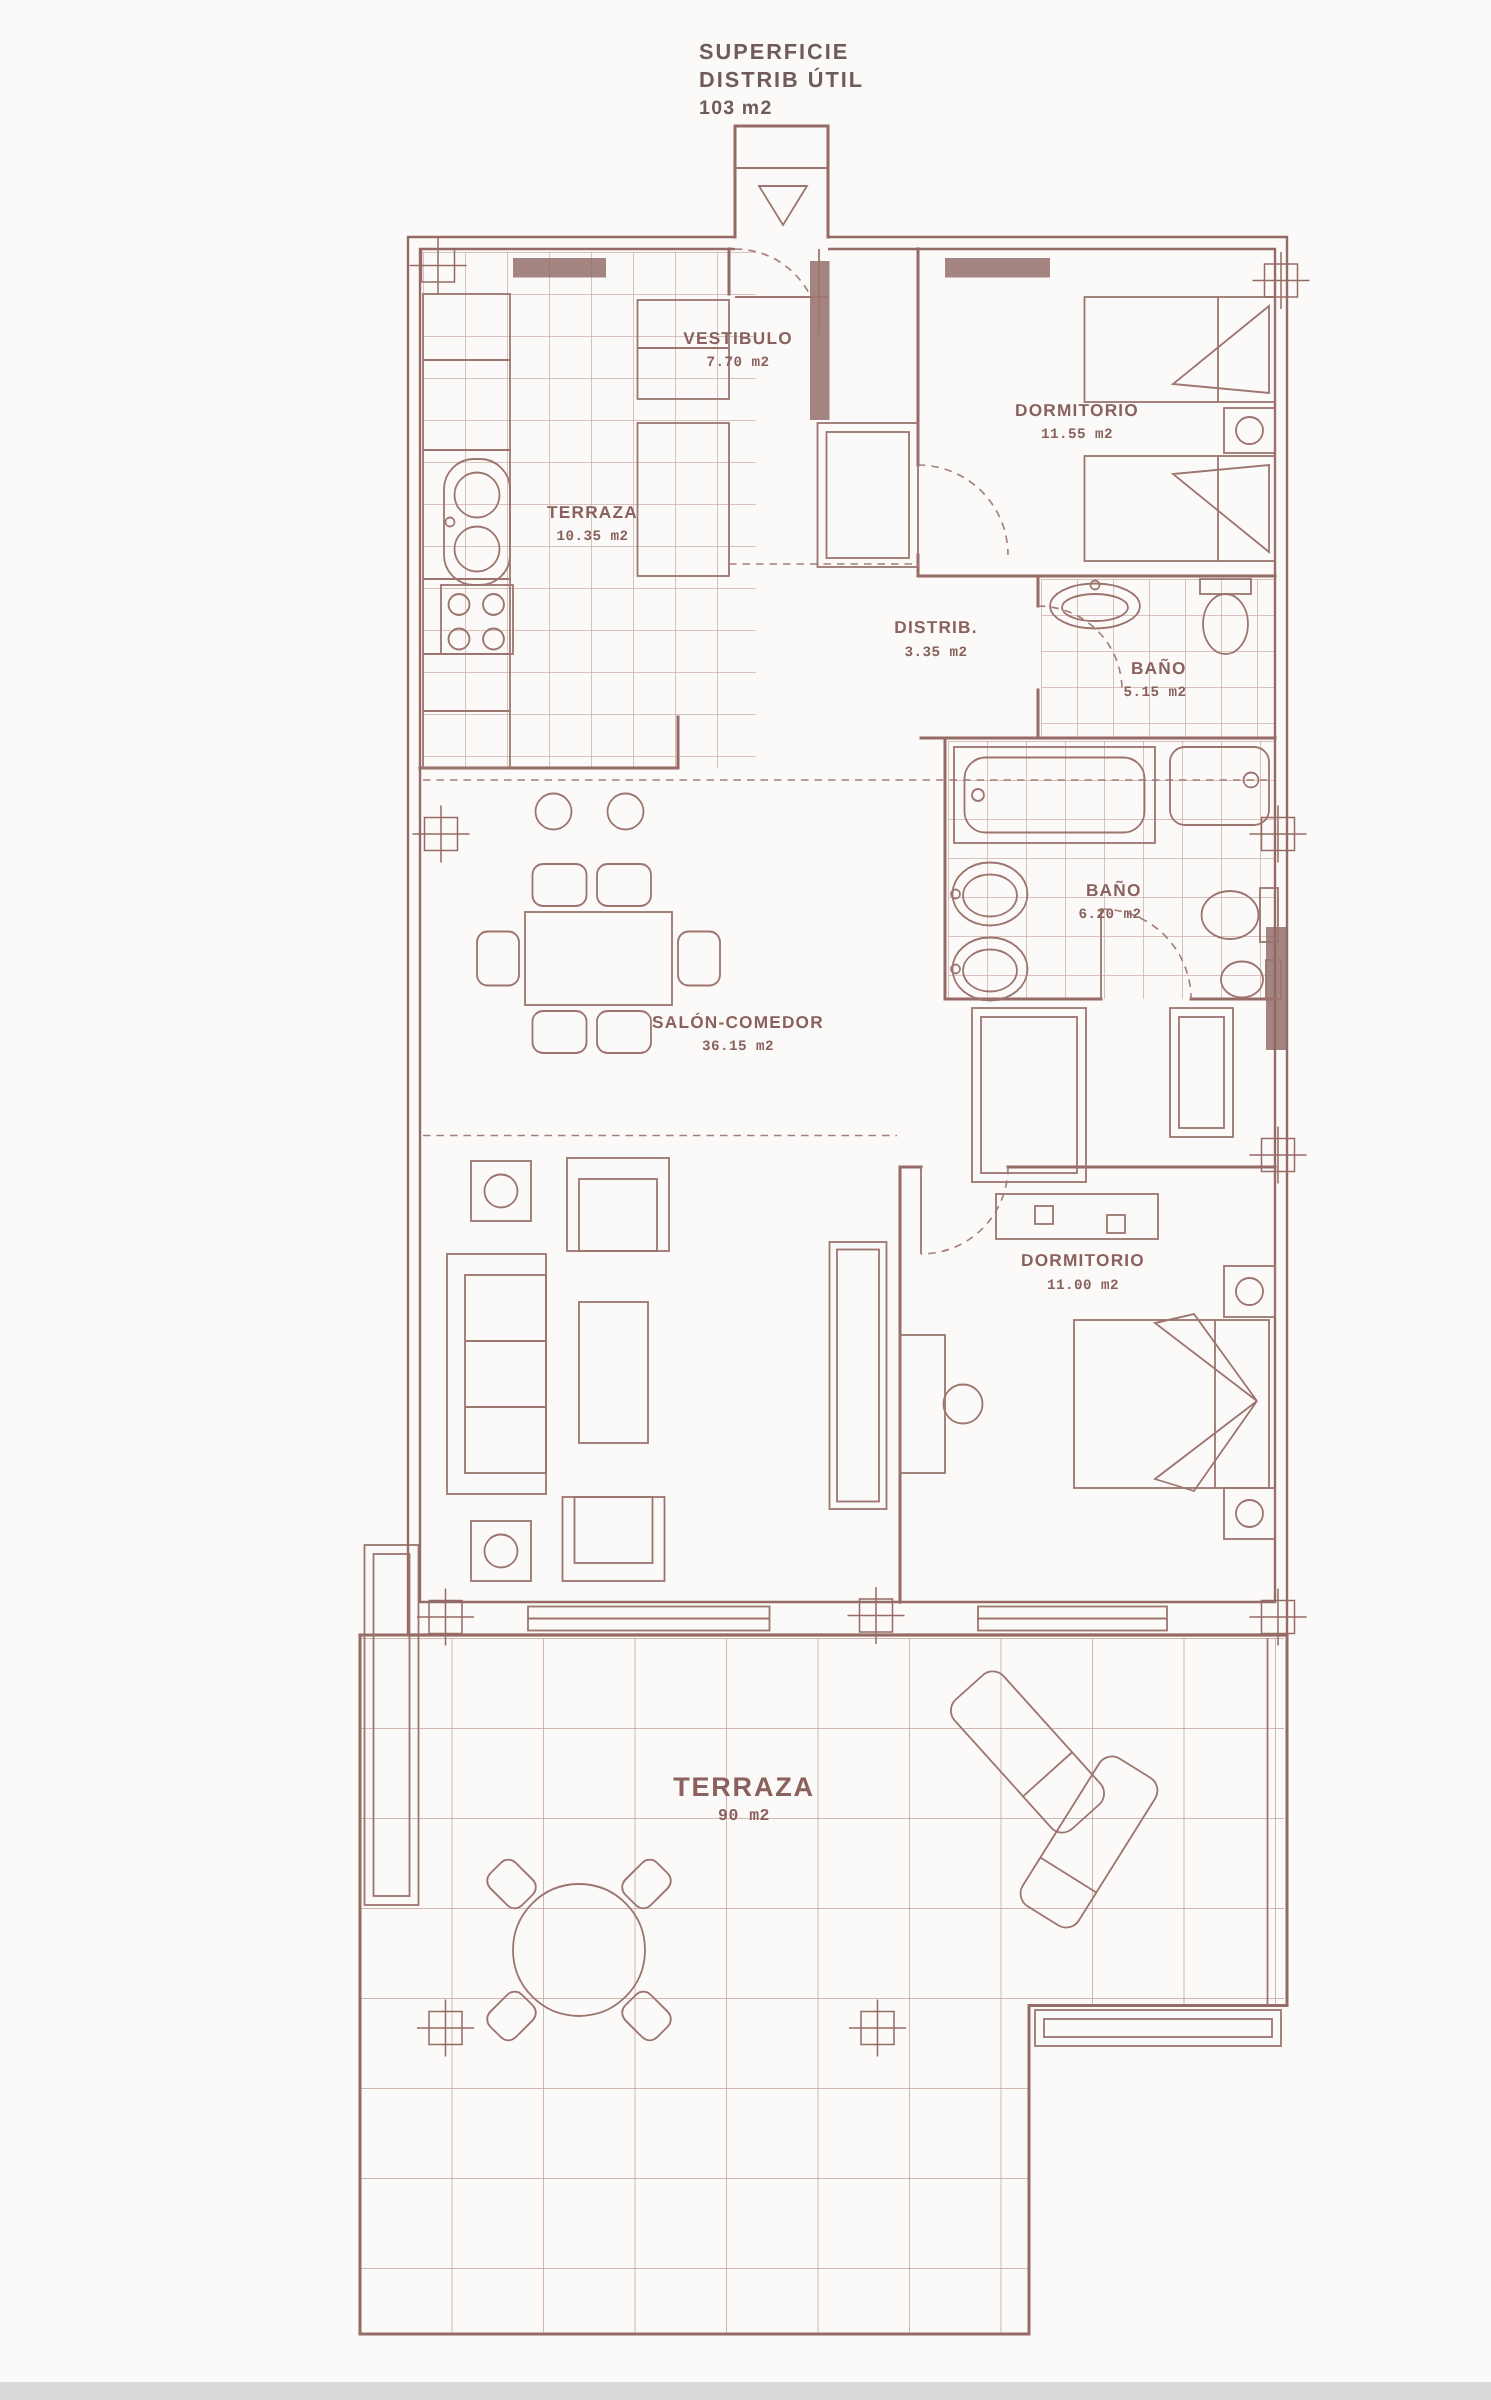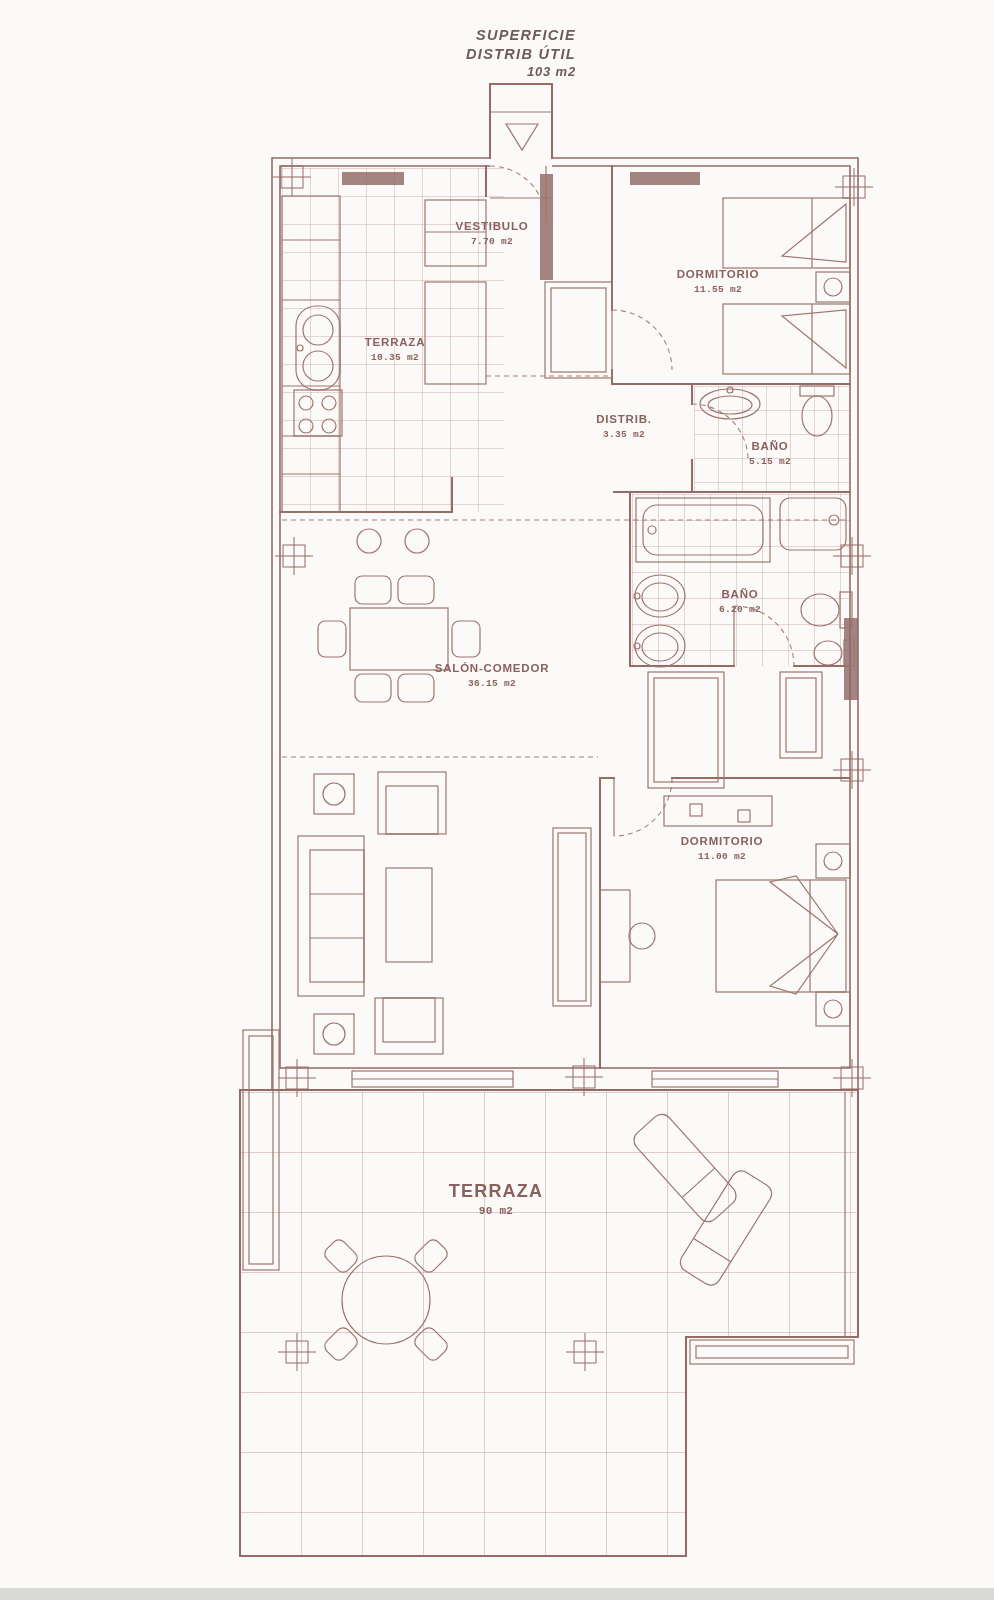--- a/index.html
+++ b/index.html
@@ -7,26 +7,26 @@
           font-family:"Liberation Sans",sans-serif;}
   svg{position:absolute;left:0;top:0;}
   .w{stroke:#966b66;stroke-width:2;fill:none;stroke-linecap:square;}
   .wx{stroke:#966b66;stroke-width:1.6;fill:none;}
   .f{stroke:#9d756f;stroke-width:1.2;fill:none;}
   .d{stroke:#a5807a;stroke-width:1.1;fill:none;stroke-dasharray:5 4;}
   .m{stroke:#966b66;stroke-width:1;fill:none;}
   .dk{fill:#8f6762;opacity:.8;stroke:none;}
   .lbl{position:absolute;transform:translateX(-50%);text-align:center;color:#8a615c;
        font-weight:bold;line-height:1.45;white-space:nowrap;}
-  .lname{display:block;font-size:11.5px;letter-spacing:.8px;}
+  .lname{display:block;font-size:11.5px;letter-spacing:.8px;text-align:right;}
   .larea{display:block;font-size:9.5px;letter-spacing:.3px;font-family:Liberation Mono, monospace;}
   .lbl.big .lname{font-size:18px;letter-spacing:1.2px;}
   .lbl.big .larea{font-size:11px;}
-  #title{position:absolute;left:521px;top:26px;transform:translateX(-50%);text-align:right;
-         color:#6f5b59;font-weight:bold;white-space:nowrap;line-height:1.3;font-style:italic;}
+  #title{position:absolute;left:521px;top:26px;transform:translateX(-50%);text-align:left;
+         color:#6f5b59;font-weight:bold;white-space:nowrap;line-height:1.3;}
   #title .t1{display:block;font-size:14.5px;letter-spacing:1.3px;}
   #title .t3{display:block;font-size:13px;letter-spacing:.8px;}
   #footerbar{position:absolute;left:0;top:1588px;width:994px;height:12px;background:#d9d9d8;}
 </style>
 </head>
 <body>
 
 <div id="canvas">
 
 <svg width="994" height="1600" viewBox="0 0 994 1600">
@@ -308,21 +308,21 @@
       <span class="larea">3.35 m2</span>
 </div>
 <div class="lbl" style="left:770px;top:438px">
   <span class="lname">BAÑO</span>
       <span class="larea">5.15 m2</span>
 </div>
 <div class="lbl" style="left:740px;top:586px">
   <span class="lname">BAÑO</span>
       <span class="larea">6.20 m2</span>
 </div>
-<div class="lbl" style="left:492px;top:660px">
+<div class="lbl" style="left:492px;top:674px">
   <span class="lname">SALÓN-COMEDOR</span>
       <span class="larea">36.15 m2</span>
 </div>
 <div class="lbl" style="left:722px;top:833px">
   <span class="lname">DORMITORIO</span>
       <span class="larea">11.00 m2</span>
 </div>
 <div class="lbl big" style="left:496px;top:1178px">
   <span class="lname">TERRAZA</span>
       <span class="larea">90 m2</span>

